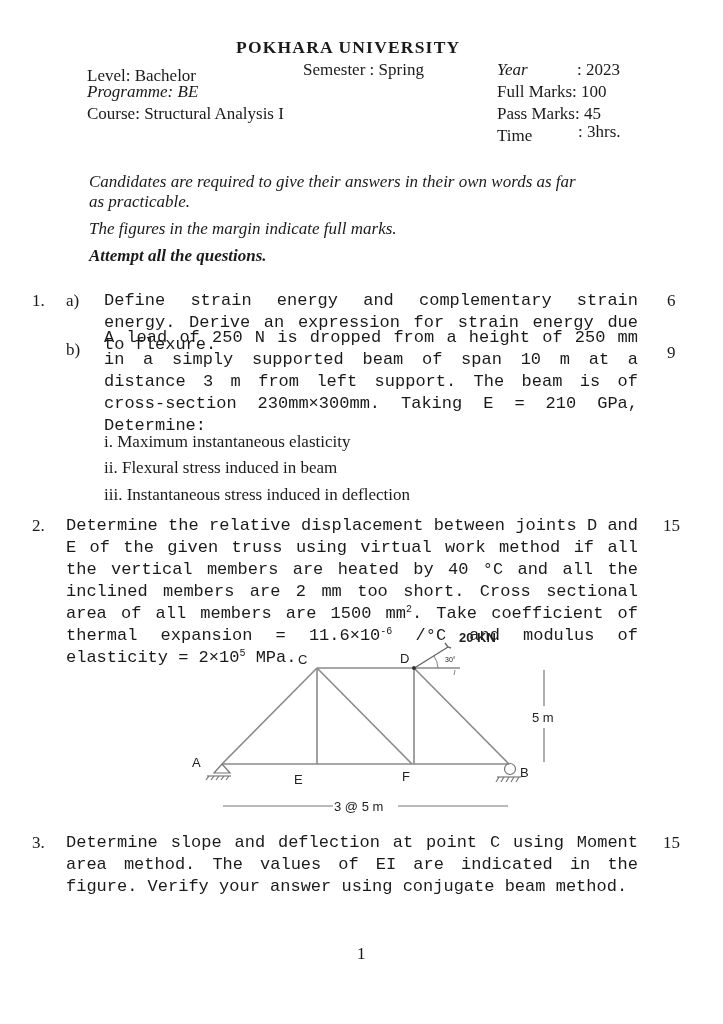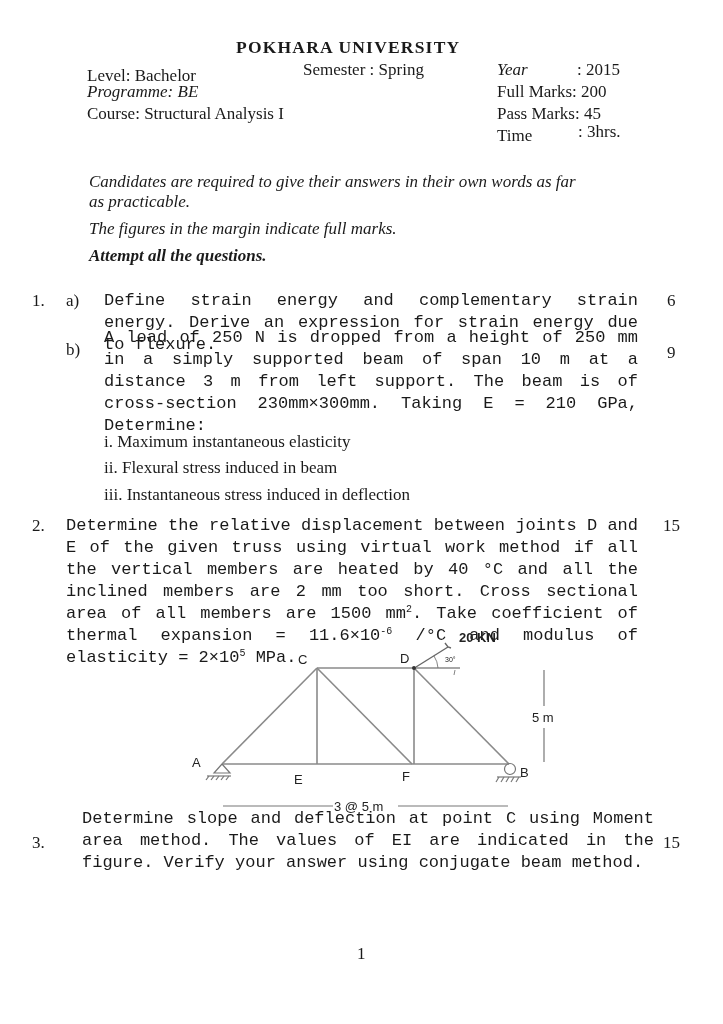--- a/index.html
+++ b/index.html
@@ -19,24 +19,24 @@
   .fig text { font-family: "Liberation Sans", "DejaVu Sans", sans-serif; fill: #222; }
 </style>
 </head>
 <body>
 
 <div class="abs title">POKHARA UNIVERSITY</div>
 
 <div class="abs t" style="left:87px; top:65px;">Level:  Bachelor</div>
 <div class="abs t" style="left:303px; top:59px;">Semester : Spring</div>
 <div class="abs t" style="left:497px; top:59px;font-style:italic;">Year</div>
-<div class="abs t" style="left:577px; top:59px;">: 2015</div>
+<div class="abs t" style="left:577px; top:59px;">: 2023</div>
 
 <div class="abs t" style="left:87px; top:81px;font-style:italic;">Programme: BE</div>
-<div class="abs t" style="left:497px; top:81px;">Full Marks: 200</div>
+<div class="abs t" style="left:497px; top:81px;">Full Marks: 100</div>
 
 <div class="abs t" style="left:87px; top:103px;">Course: Structural Analysis I</div>
 <div class="abs t" style="left:497px; top:103px;">Pass Marks: 45</div>
 
 <div class="abs t" style="left:497px; top:125px;">Time</div>
 <div class="abs t" style="left:578px; top:121px;">:  3hrs.</div>
 
 <div class="abs t ital" style="left:89px; top:171px;">Candidates are required to give their answers in their own words as far</div>
 <div class="abs t ital" style="left:89px; top:191px;">as practicable.</div>
 <div class="abs t ital" style="left:89px; top:218px;">The figures in the margin indicate full marks.</div>
@@ -116,16 +116,16 @@
   <text x="400" y="663" font-size="13">D</text>
   <text x="294" y="784" font-size="13">E</text>
   <text x="402" y="781" font-size="13">F</text>
   <text x="459" y="642" font-size="13" font-weight="bold">20 KN</text>
   <text x="445" y="662" font-size="7">30°</text>
   <text x="532" y="722" font-size="13">5 m</text>
   <text x="334" y="811" font-size="13">3 @ 5 m</text>
 </svg>
 
 <div class="abs t" style="left:32px; top:832px;">3.</div>
-<div class="para" style="left:66px; top:808px; width:572px;margin-left:16px;">Determine slope and deflection at point C using Moment area method. The values of EI are indicated in the figure. Verify your answer using conjugate beam method.</div>
+<div class="para" style="left:66px; top:832px; width:572px;">Determine slope and deflection at point C using Moment area method. The values of EI are indicated in the figure. Verify your answer using conjugate beam method.</div>
 <div class="marks" style="left:663px; top:832px;">15</div>
 
 <div class="abs t" style="left:357px; top:943px;">1</div>
 
 </body></html>

